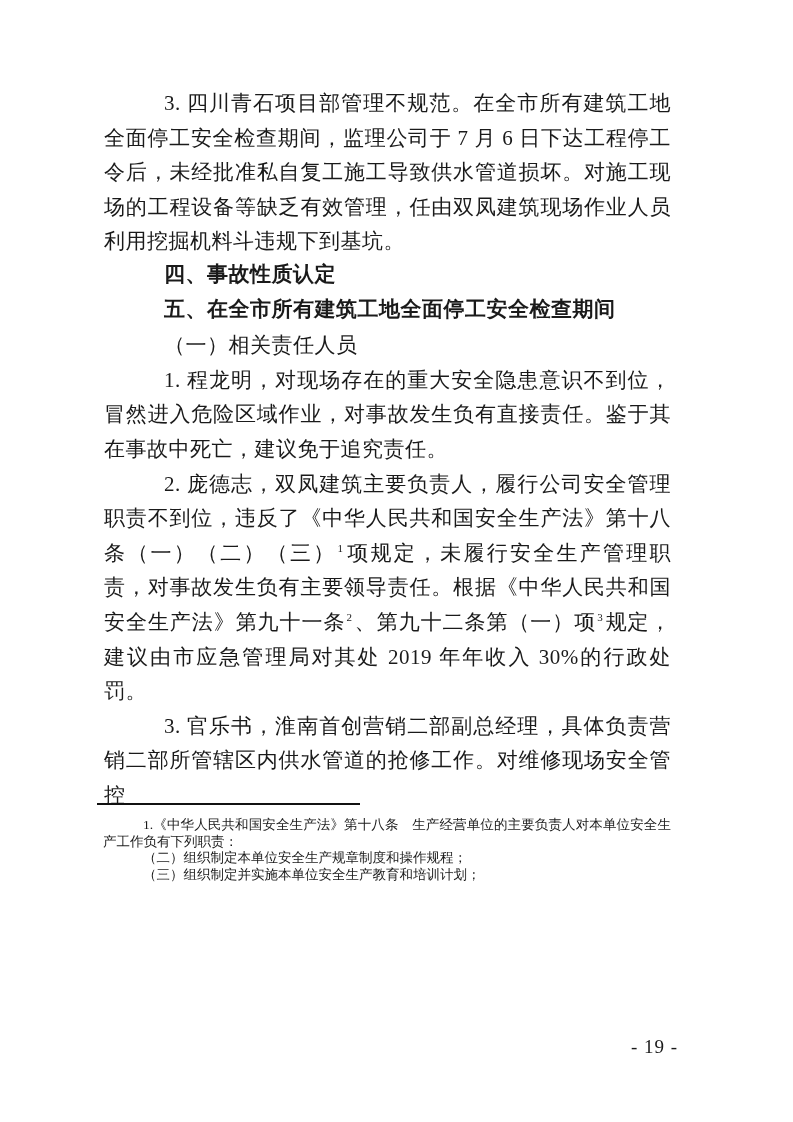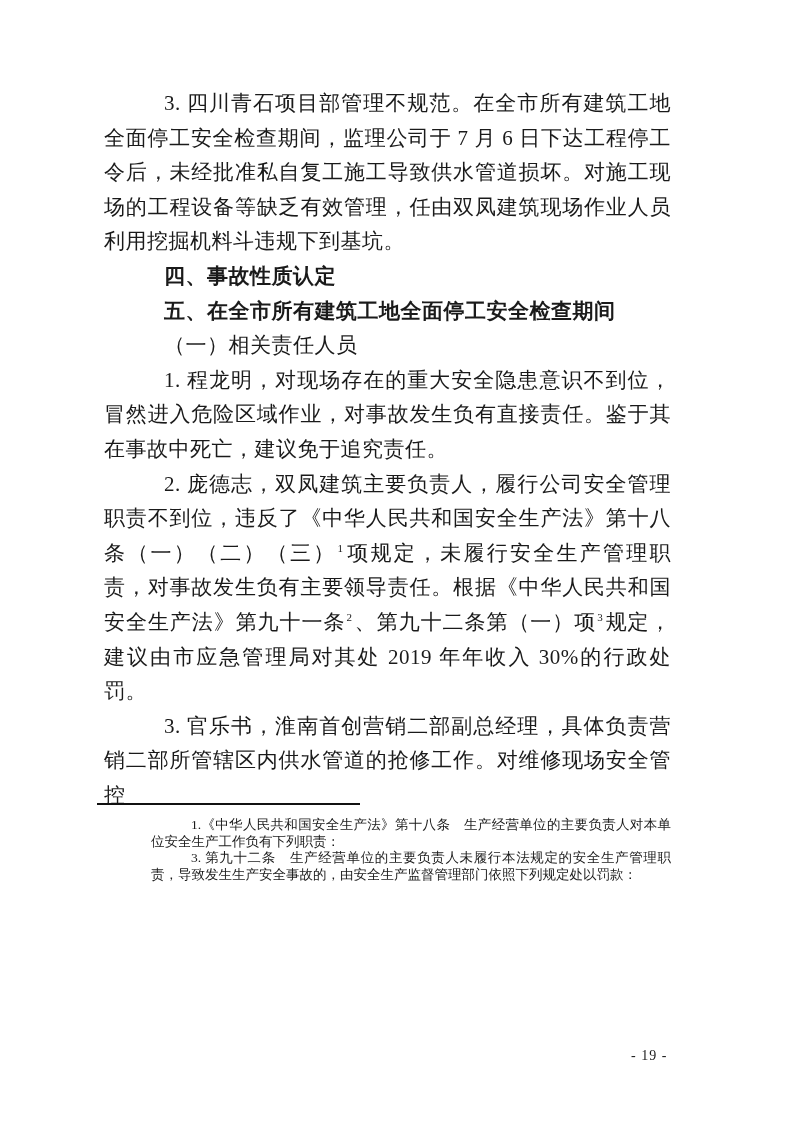--- a/index.html
+++ b/index.html
@@ -19,21 +19,21 @@
     left:104px; top:86px; width:567px;
     font-size:21px;
     line-height:34.6px;
     text-align:justify;
     text-justify:inter-ideograph;
     letter-spacing:0.5px;
   }
   .body-text p { text-indent:60px; }
   .body-text p.heading {
     font-weight:bold;
-    font-family:Liberation Sans, sans-serif;
+    font-family:Liberation Mono, monospace;
     letter-spacing:0.5px;
   }
   sup.fn-ref {
     font-size:11px;
     line-height:0;
     vertical-align:super;
     padding:0 2px 0 1px;
   }
   
   .footnote-separator {
@@ -44,31 +44,31 @@
   }
   
   .footnotes {
     position:absolute;
     left:103px; top:817px; width:568px;
     font-size:13.5px;
     line-height:16.6px;
     text-align:justify;
     text-justify:inter-ideograph;
   }
-  .footnotes p { text-indent:40px;margin-left:48px; }
+  .footnotes p { text-indent:40px; }
   
   .page-footer {
     position:absolute;
     left:0; top:1036px; width:793px;
     height:24px;
   }
   .page-number {
     position:absolute;
-    left:631px; top:12px;
-    font-size:14px;
+    left:631px; top:0;
+    font-size:19px;
     letter-spacing:1px;
     font-family:"Liberation Serif","DejaVu Serif",serif;
   }
 </style>
 </head>
 <body>
 
 <div class="page">
 
   <main class="body-text" id="body-container">
@@ -78,20 +78,21 @@
       <p>（一）相关责任人员</p>
       <p>1. 程龙明，对现场存在的重大安全隐患意识不到位，冒然进入危险区域作业，对事故发生负有直接责任。鉴于其在事故中死亡，建议免于追究责任。</p>
       <p>2. 庞德志，双凤建筑主要负责人，履行公司安全管理职责不到位，违反了《中华人民共和国安全生产法》第十八条（一）（二）（三）<sup class="fn-ref">1</sup>项规定，未履行安全生产管理职责，对事故发生负有主要领导责任。根据《中华人民共和国安全生产法》第九十一条<sup class="fn-ref">2</sup>、第九十二条第（一）项<sup class="fn-ref">3</sup>规定，建议由市应急管理局对其处 2019 年年收入 30%的行政处罚。</p>
       <p>3. 官乐书，淮南首创营销二部副总经理，具体负责营销二部所管辖区内供水管道的抢修工作。对维修现场安全管控</p>
     </main>
 
   <div class="footnote-separator"></div>
 
   <section class="footnotes" id="footnotes-container">
       <p>1.《中华人民共和国安全生产法》第十八条　生产经营单位的主要负责人对本单位安全生产工作负有下列职责：</p>
-      <p>3. 第九十二条　生产经营单位的主要负责人未履行本法规定的安全生产管理职责，导致发生生产安全事故的，由安全生产监督管理部门依照下列规定处以罚款：</p>
+      <p>（二）组织制定本单位安全生产规章制度和操作规程；</p>
+      <p>（三）组织制定并实施本单位安全生产教育和培训计划；</p>
     </section>
 
   <footer class="page-footer">
     <span class="page-number">- 19 -</span>
   </footer>
 
 </div>
 
 </body></html>

